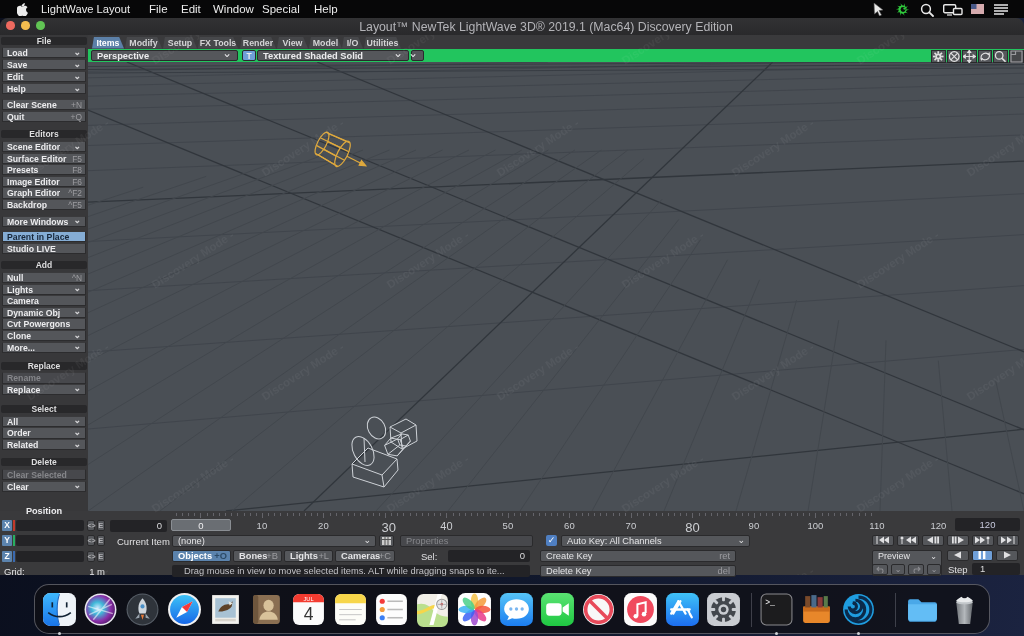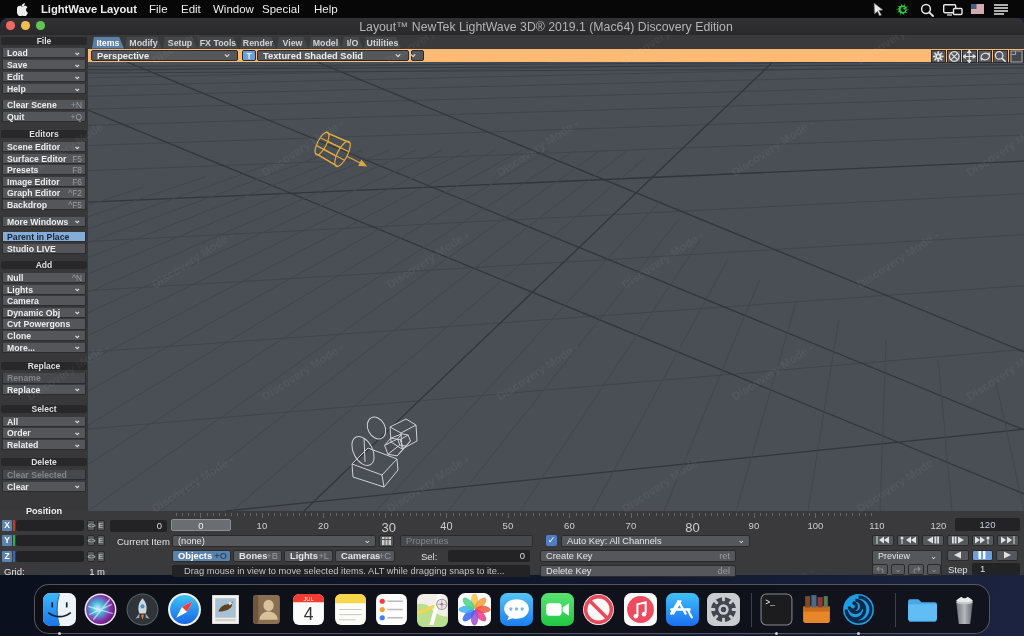--- a/index.html
+++ b/index.html
@@ -11,40 +11,40 @@
 #sidebar { position:absolute; left:0; top:35px; width:88px; height:476px; background:#38383a; }
 .sbh { position:absolute; left:1px; width:86px; height:8px; background:#28282a; color:#dededf; font-size:8.5px; font-weight:bold; text-align:center; line-height:8px; border-radius:2px; }
 .sbtn { position:absolute; left:2px; width:84px; background:#54565a; border:1px solid #2c2c2e; border-top-color:#3a3a3c; color:#ececee; font-size:8.7px; font-weight:bold; line-height:10.5px; padding-left:4px; white-space:nowrap; border-radius:1px; }
 .sbtn .chev { position:absolute; right:4px; top:-1.5px; font-size:9px; color:#d8d8da; }
 .sbtn .sc { position:absolute; right:3px; color:#9c9ca0; font-weight:normal; font-size:8.4px; }
 .sbtn.sel { background:#85add5; color:#17273a; }
 .sbtn.dis { color:#85868a; background:#47484c; }
 #tabbar { position:absolute; left:88px; top:35px; width:936px; height:13.5px; background:#3a3a3c; }
 .tab { position:absolute; top:1.5px; height:12px; background:#47484b; color:#d4d4d6; font-size:8.8px; font-weight:bold; text-align:center; line-height:12px; clip-path:polygon(2px 0, calc(100% - 5px) 0, 100% 100%, 0 100%); white-space:nowrap; }
 .tab.act { background:#5c80a8; color:#fff; }
-#toolbar { position:absolute; left:88px; top:48.5px; width:936px; height:13.5px; background:#fdba74; }
+#toolbar { position:absolute; left:88px; top:48.5px; width:936px; height:13.5px; background:#22c55e; }
 .dd { position:absolute; top:1px; height:11.5px; background:#55575b; border:1px solid #2a2a2c; border-radius:2px; color:#ececee; font-size:9.3px; font-weight:bold; line-height:10.5px; padding-left:5px; }
 .dd .chev { position:absolute; right:5px; top:-2.5px; font-size:11.5px; font-weight:normal; }
 #viewport { position:absolute; left:88px; top:62px; width:936px; height:449px; background:#4a4f55; }
 .vpb { position:absolute; top:-12px; width:14.5px; height:12.5px; background:#55575b; border:1px solid #2a2a2c; display:flex; align-items:center; justify-content:center; }
 #bottom { position:absolute; left:0; top:511px; width:1024px; height:64px; background:#3a3a3c; border-radius:0 0 8px 8px; }
 .fld { position:absolute; background:#232326; border-radius:2px; color:#dcdcde; font-size:9.5px; }
 .gbtn { position:absolute; background:#55575b; border:1px solid #2a2a2c; border-radius:2px; color:#e4e4e6; font-size:9.3px; font-weight:bold; }
 #dock { position:absolute; left:34px; top:584px; width:956px; height:50px; background:rgba(16,16,20,0.78); border:1px solid rgba(170,170,180,0.45); border-radius:15px; }
 .dicon { position:absolute; top:7px; }
 .dsep { position:absolute; top:8px; width:1px; height:34px; background:rgba(200,200,210,0.25); }
 #wm { position:absolute; left:0; top:35px; width:1024px; height:540px; pointer-events:none; }
 #wm text { font-family:"Liberation Sans"; font-size:11.5px; fill:rgba(255,255,255,0.05); font-weight:bold; }
 </style></head>
 <body>
 <div id="menubar">
   <svg class="mi" style="left:17px;top:3px" width="11" height="13" viewBox="0 0 11 13">
       <path d="M7.8 0 c0.2 1 -0.3 2 -0.9 2.7 C6.3 3.4 5.3 4 4.4 3.9 4.2 3 4.7 2 5.3 1.4 6 0.7 7 0.1 7.8 0 z M9 6.8 c0 -1.7 1.4 -2.5 1.5 -2.6 -0.8 -1.2 -2.1 -1.4 -2.6 -1.4 -1.1 -0.1 -2.1 0.65 -2.7 0.65 -0.6 0 -1.4 -0.63 -2.3 -0.61 -1.2 0 -2.3 0.7 -2.9 1.8 -1.2 2.1 -0.3 5.3 0.9 7 0.6 0.85 1.3 1.8 2.2 1.77 0.9 0 1.2 -0.57 2.3 -0.57 1.1 0 1.4 0.57 2.3 0.55 1 0 1.6 -0.86 2.2 -1.7 0.7 -1 1 -1.9 1 -2 0 0 -1.9 -0.74 -1.9 -2.9 z" fill="#ececec"></path>
     </svg>
-  <div class="mi" style="left:41px;font-weight:bold;font-size:11.2px;top:3px">LightWave Layout</div>
+  <div class="mi" style="left:41px;font-weight:normal;font-size:11.2px;top:3px">LightWave Layout</div>
   <div class="mi" style="left:149px">File</div>
   <div class="mi" style="left:181px">Edit</div>
   <div class="mi" style="left:213px">Window</div>
   <div class="mi" style="left:262px">Special</div>
   <div class="mi" style="left:314px">Help</div>
 
 <svg style="position:absolute;left:872px;top:3px" width="15" height="13" viewBox="0 0 15 13">
       <path d="M2 0 L11 7 L7 7.5 L9.5 12 L7.5 13 L5.5 8.5 L2.5 11 Z" fill="#e8e8e8" stroke="#555" stroke-width="0.6"></path>
     </svg>
 <svg style="position:absolute;left:895px;top:2px" width="15" height="15" viewBox="0 0 16 16">

